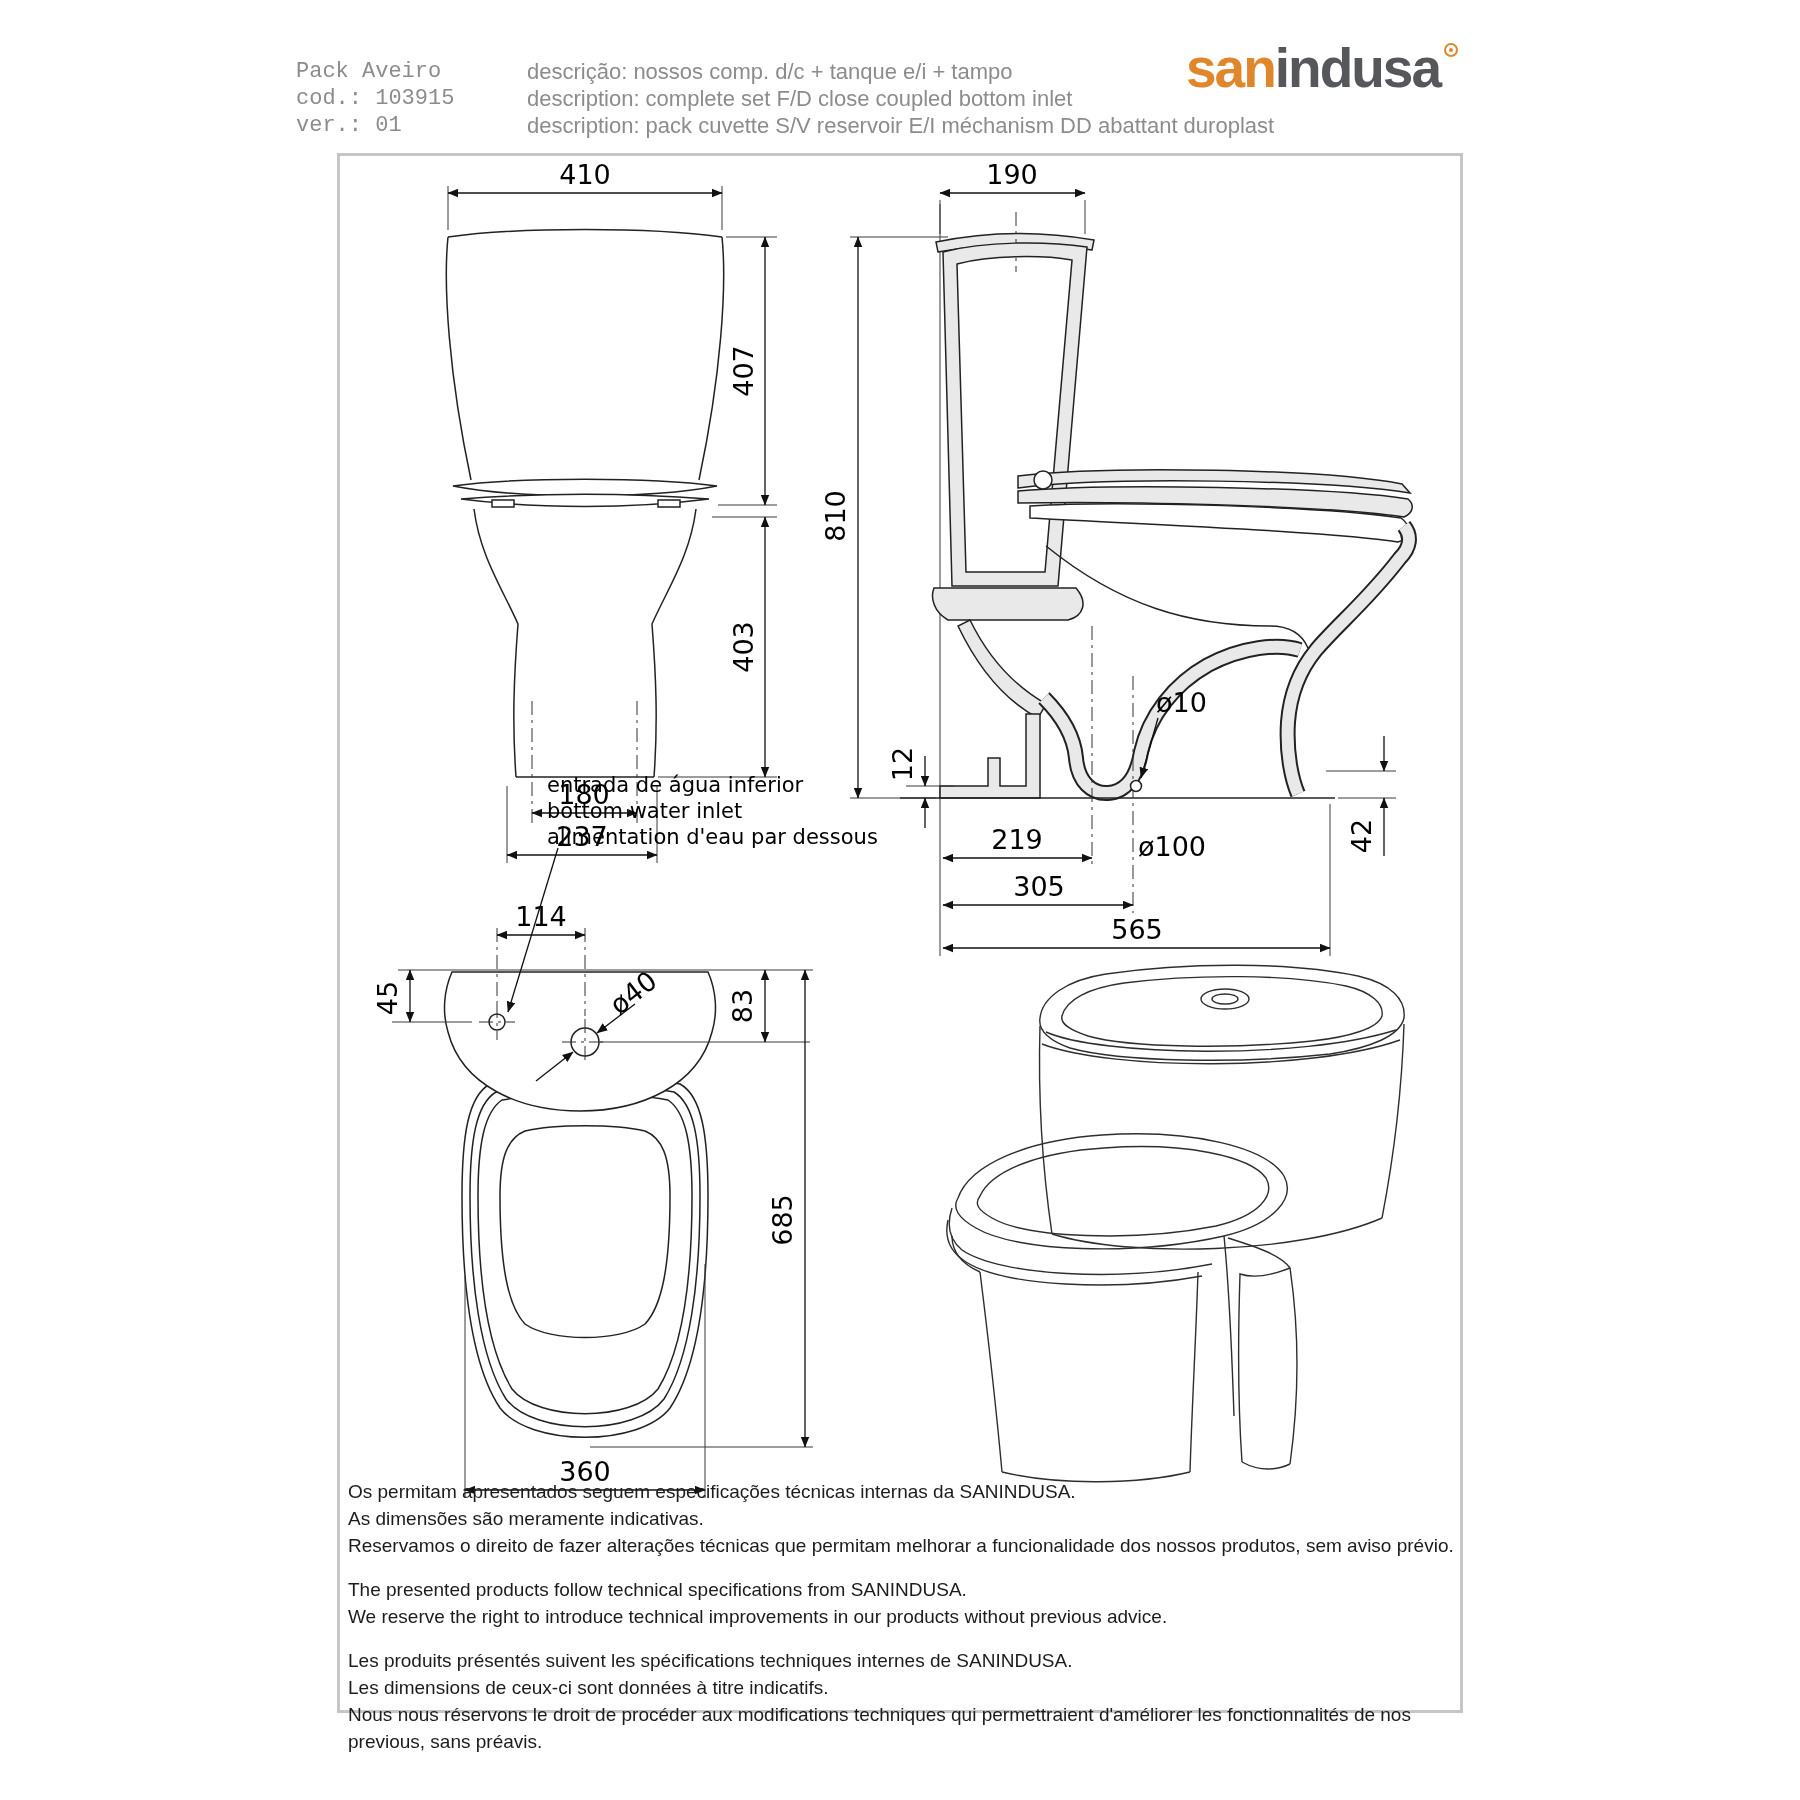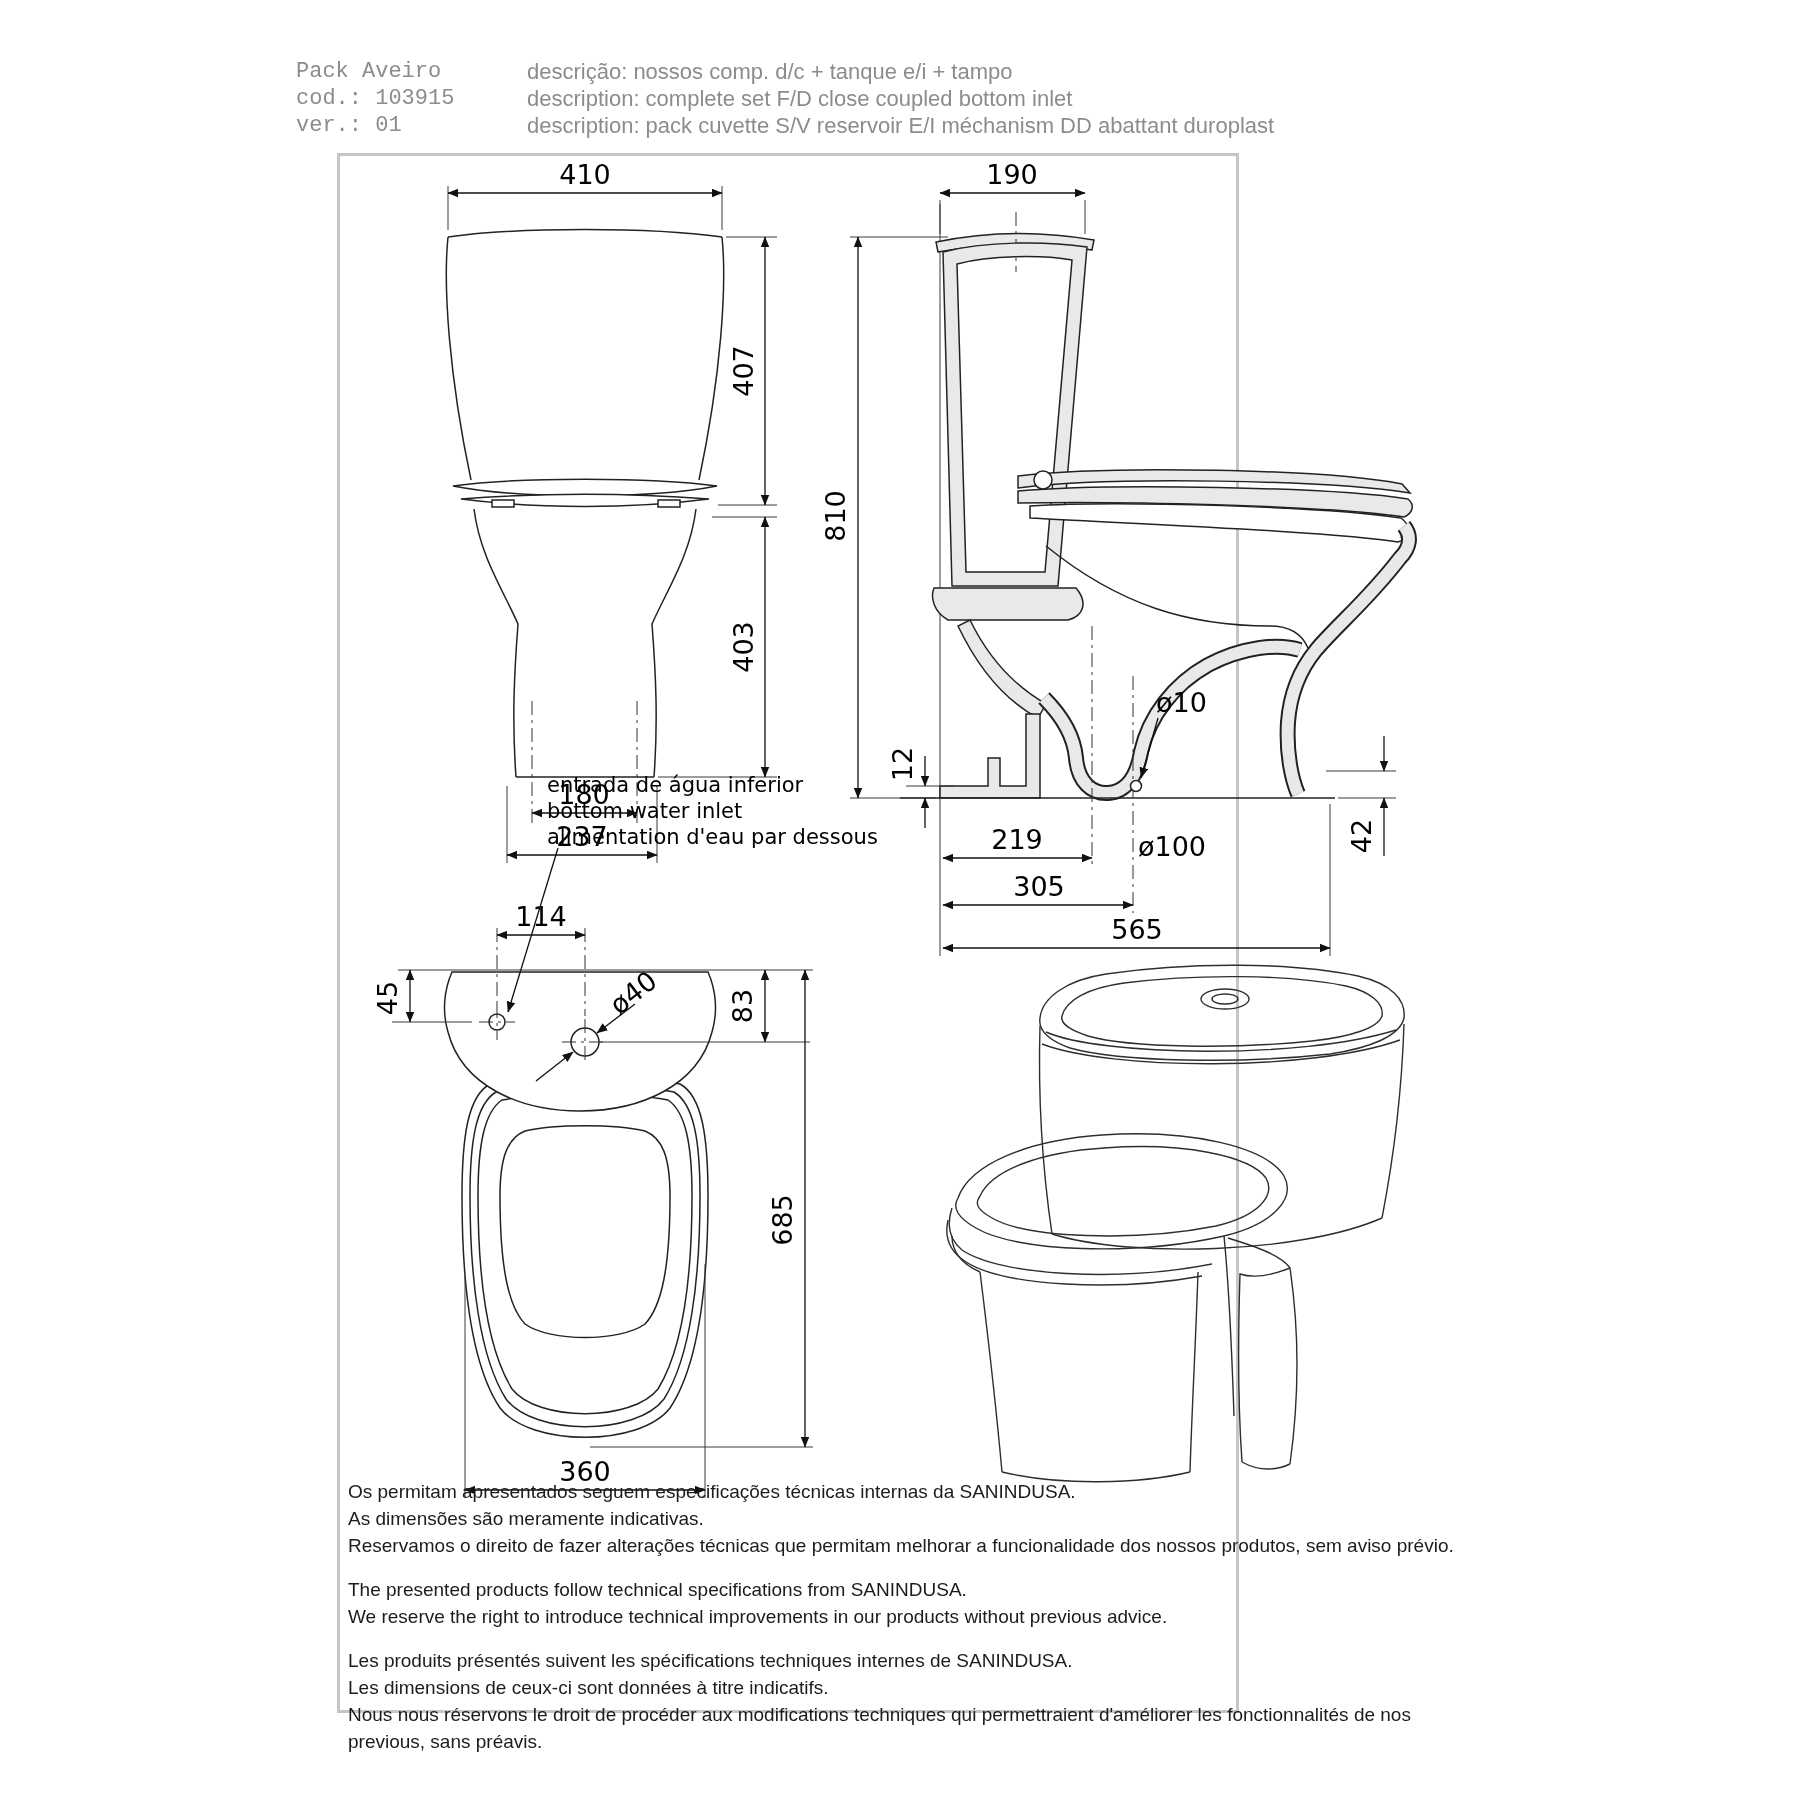--- a/index.html
+++ b/index.html
@@ -10,21 +10,21 @@
   .hdr-col { position:absolute; top:58px; color:#8c8c8c; font-size:22px; line-height:27px; }
   #hdr-left  { left:296px;font-family:Liberation Mono, monospace; }
   #hdr-desc  { left:527px; }
   #logo { position:absolute; left:1186px; top:36px; font-size:55px; font-weight:bold; letter-spacing:-2px; white-space:nowrap; }
   #logo .p1 { color:#e0872b; }
   #logo .p2 { color:#56575b; }
   #logo .rmark { display:inline-block; width:14px; height:14px; border:2.5px solid #e0872b; border-radius:50%; vertical-align:30px; margin-left:4px; position:relative; }
   #logo .rmark i { position:absolute; left:3px; top:3px; width:4px; height:4px; background:#e0872b; border-radius:50%; }
 
   
-  #frame { position:absolute; left:337px; top:153px; width:902px; height:1560px;
+  #frame { position:absolute; left:337px; top:153px; width:1126px; height:1560px;
            border:3px solid #c6c6c6; background:#fff; }
   #frame svg { position:absolute; left:0; top:0; }
 
   
   .s  { stroke:#222; stroke-width:1.5; fill:none; }
   .sf { stroke:#222; stroke-width:1.5; fill:#e9e9e9; }
   .sw { stroke:#222; stroke-width:1.5; fill:#fff; }
   .p  { stroke:#2e2e2e; stroke-width:1.4; fill:none; } 
   .d  { stroke:#111; stroke-width:1.3; fill:none; }    
   .x  { stroke:#3a3a3a; stroke-width:1; fill:none; }   
@@ -46,20 +46,23 @@
 
   <div id="hdr-left" class="hdr-col">
     <div>Pack Aveiro</div>
     <div>cod.: 103915</div>
     <div>ver.: 01</div>
   </div>
   <div id="hdr-desc" class="hdr-col">
     <div>descrição: nossos comp. d/c + tanque e/i + tampo</div>
     <div>description: complete set F/D close coupled bottom inlet</div>
     <div>description: pack cuvette S/V reservoir E/I méchanism DD abattant duroplast</div>
+  </div>
+  <div id="logo">
+    <span class="p1">san</span><span class="p2">indusa</span><span class="rmark"><i></i></span>
   </div>
 
   <div id="frame">
     <svg width="1120" height="1554" viewBox="0 0 1120 1554">
       <defs>
         <marker id="me" viewBox="0 0 10 8" refX="9.5" refY="4" markerWidth="11" markerHeight="9" orient="auto" markerUnits="userSpaceOnUse">
             <path d="M0,0 L10,4 L0,8 Z" fill="#111"></path>
           </marker>
         <marker id="ms" viewBox="0 0 10 8" refX="9.5" refY="4" markerWidth="11" markerHeight="9" orient="auto-start-reverse" markerUnits="userSpaceOnUse">
             <path d="M0,0 L10,4 L0,8 Z" fill="#111"></path>

